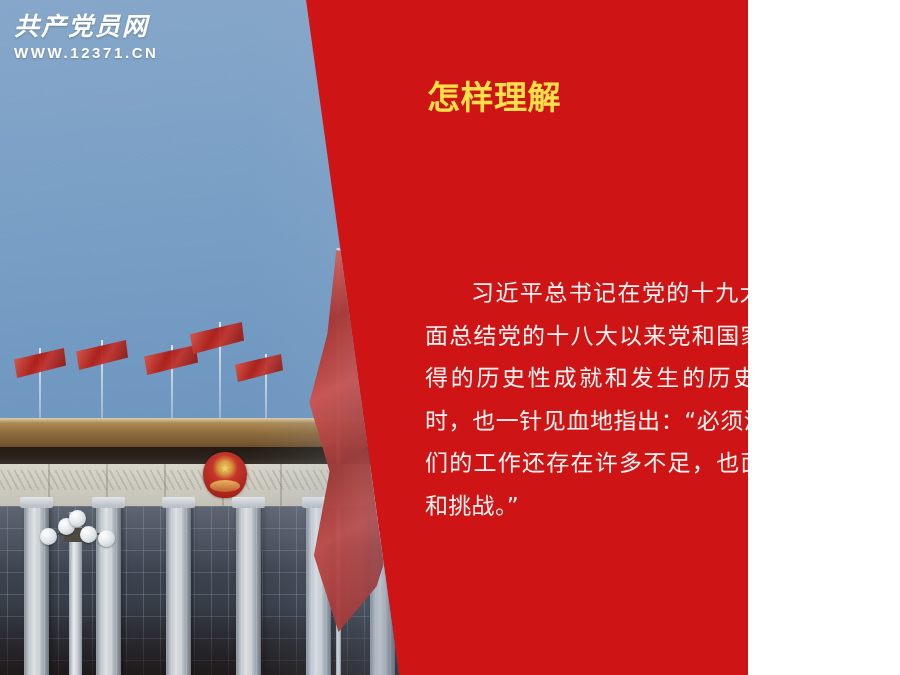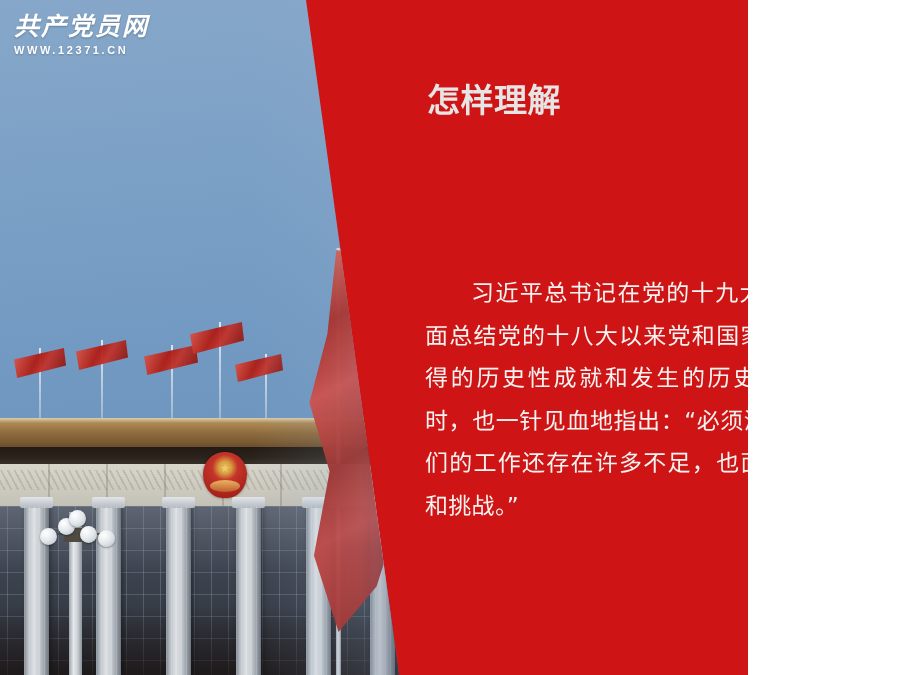--- a/index.html
+++ b/index.html
@@ -284,21 +284,21 @@
     font-weight: 700;
     letter-spacing: 2px;
     color: #ffffff;
     line-height: 1;
     text-shadow: 0 1px 2px rgba(0,0,0,.25);
     font-style: italic;
   }
   .logo-url {
     margin-top: 6px;
     font-family: "Liberation Sans", sans-serif;
-    font-size: 11px;
+    font-size: 15px;
     font-weight: 700;
     letter-spacing: 2.6px;
     color: #ffffff;
     line-height: 1;
     text-shadow: 0 1px 2px rgba(0,0,0,.22);
   }
 
   
   .content {
     position: absolute;
@@ -307,22 +307,22 @@
     width: 485px;
     height: 675px;
     z-index: 30;
   }
 
   .title {
     position: absolute;
     left: 12px;
     top: 78px;
     width: 460px;
-    color: #e5e5e5;
-    font-family: Liberation Serif, serif;
+    color: #fde047;
+    font-family: Liberation Mono, monospace;
     font-size: 33px;
     font-weight: 700;
     line-height: 1.42;
     letter-spacing: .5px;
   }
   .title-line {
     display: block;
     white-space: nowrap;
   }
 

